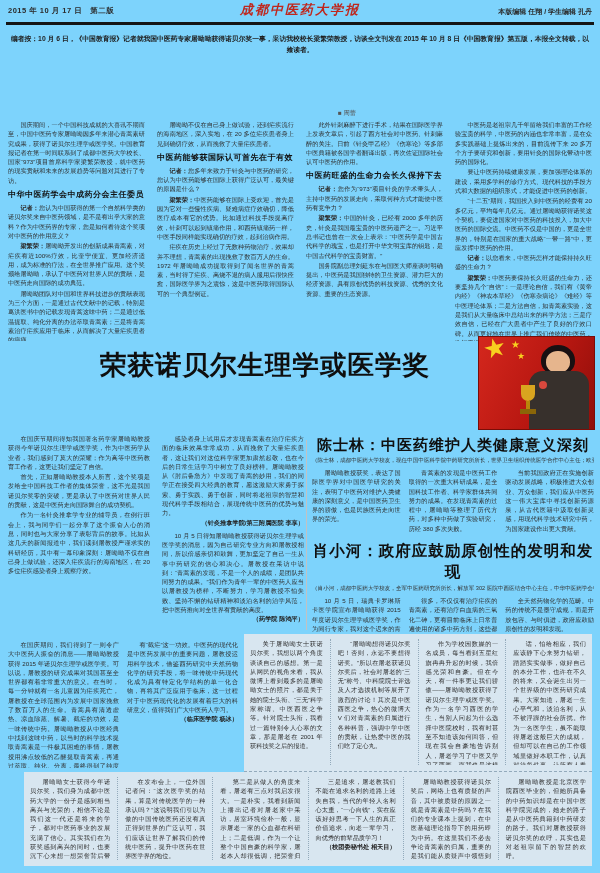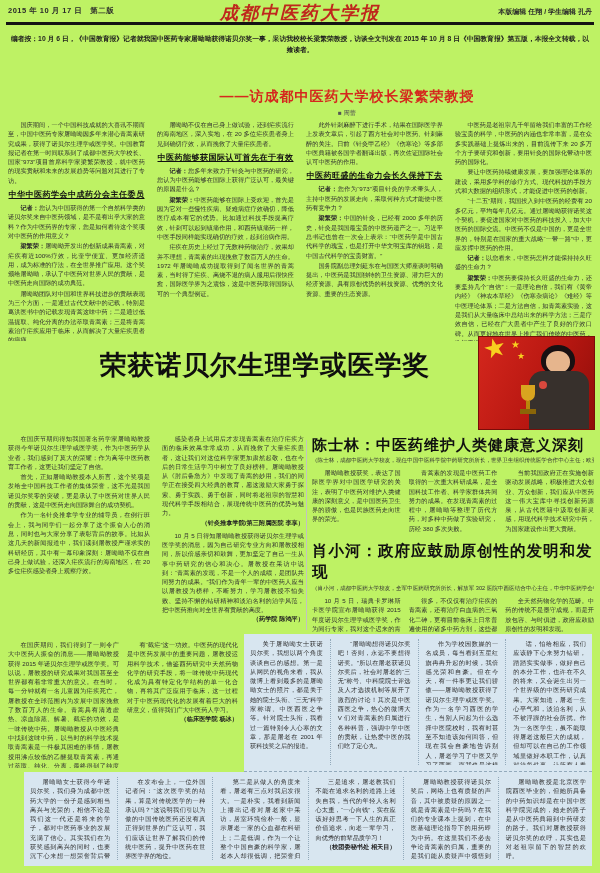--- a/index.html
+++ b/index.html
@@ -1,22 +1,22 @@
 <!DOCTYPE html>
 <html><head>
 <meta charset="utf-8">
 <style>
   html,body{margin:0;padding:0;background:#888;}
-  .page{position:relative;width:600px;height:873px;background:#bef264;overflow:hidden;
+  .page{position:relative;width:600px;height:873px;background:#7dd3fc;overflow:hidden;
         font-family:"Liberation Sans","DejaVu Sans",sans-serif;color:#2b2b2b;margin:0 auto;}
   .abs{position:absolute;}
   
   .hdr-date{left:8px;top:6px;font-size:7.5px;font-weight:bold;letter-spacing:.5px;}
   .masthead{left:0;top:1px;width:600px;text-align:center;font-family:"Liberation Serif","DejaVu Serif",serif;
-            font-style:italic;font-weight:bold;font-size:18px;color:#bf271d;letter-spacing:2px;}
+            font-style:italic;font-weight:bold;font-size:13px;color:#bf271d;letter-spacing:2px;}
   .hdr-editors{right:8px;top:7px;font-size:7px;font-weight:bold;}
   .hdr-rule{left:6px;top:22px;width:588px;height:2.5px;background:#141414;}
   .editor-note{left:10px;top:34px;width:580px;text-align:center;font-size:6.8px;font-weight:bold;
                line-height:1.55;color:#1e1e1e;}
   
   .media-icon{left:4px;top:52px;width:96px;height:66px;}
   .sheet{position:absolute;background:#fff;border:1px solid #b9c2c9;width:52px;height:60px;}
   .sheet.back{left:26px;top:0px;transform:rotate(7deg);}
   .sheet.front{left:16px;top:2px;transform:rotate(-4deg);}
   .sheet .bar{position:absolute;left:5px;top:5px;width:26px;height:9px;background:#7fa9c9;}
@@ -30,21 +30,21 @@
   
   .feat-head{left:98px;top:49px;width:498px;text-align:center;font-size:31px;font-weight:900;color:#d5281e;
              letter-spacing:2px;white-space:nowrap;}
   .feat-sub{left:98px;top:88px;width:498px;text-align:center;font-size:14px;font-weight:bold;color:#d5281e;letter-spacing:1px;}
   .feat-by{left:98px;top:109px;width:498px;text-align:center;font-size:6.3px;color:#555;}
   
   .cols{display:flex;}
   .col{flex:1;overflow:hidden;}
   p.tx{margin:0 0 1px 0;font-size:6.2px;line-height:1.5;text-align:justify;text-indent:2em;color:#2e2e2e;}
   p.tx b{font-weight:bold;}
-  .subhead{font-size:8px;font-weight:bold;text-align:center;margin:4px 0 3px 0;color:#111;letter-spacing:.5px;text-decoration:underline;}
+  .subhead{font-size:8px;font-weight:bold;margin:4px 0 3px 0;color:#111;letter-spacing:.5px;}
   p.attr{margin:1px 0 3px 0;font-size:6.2px;font-weight:bold;text-align:right;text-indent:0;color:#222;}
   .interview{left:8px;top:120px;width:584px;height:221px;gap:12px;}
   .interview .col{height:221px;}
   
   .sec2-head{left:50px;top:347px;width:430px;text-align:center;font-size:26.5px;font-weight:900;color:#0f0f0f;
              line-height:1.42;letter-spacing:1px;white-space:nowrap;}
   .photo{left:478px;top:336px;width:115px;height:92px;background:linear-gradient(115deg,#d4271d 0%,#b81711 55%,#8f0e0a 100%);
          overflow:hidden;border:1px solid #7a0d08;}
   .star{position:absolute;color:#f8d01f;}
   .p-hair{position:absolute;left:62px;top:8px;width:34px;height:30px;background:#191012;border-radius:50% 50% 45% 45%;}
@@ -52,21 +52,21 @@
   .p-body{position:absolute;left:50px;top:34px;width:60px;height:58px;background:#37302c;border-radius:14px 14px 0 0;}
   .corsage{position:absolute;left:60px;top:44px;width:8px;height:8px;background:#d8483d;border-radius:50%;}
   .trophy-cup{position:absolute;left:42px;top:48px;width:14px;height:16px;background:#d9a41f;border-radius:0 0 10px 10px;}
   .trophy-stem{position:absolute;left:47px;top:64px;width:4px;height:8px;background:#b8860b;}
   .trophy-base{position:absolute;left:41px;top:72px;width:16px;height:5px;background:#8a6508;}
   
   .blockA{left:8px;top:434px;width:296px;height:200px;gap:12px;}
   .blockA .col{height:200px;}
   .vline{left:306px;top:440px;width:1px;height:190px;background:#c2c2c2;}
   .blockB{left:312px;top:436px;width:282px;height:198px;overflow:hidden;}
-  .fh{font-family:"Liberation Serif","DejaVu Serif",serif;font-weight:bold;text-align:left;color:#101010;margin:0;}
+  .fh{font-family:"Liberation Serif","DejaVu Serif",serif;font-weight:bold;text-align:center;color:#101010;margin:0;}
   .fh1{font-size:15px;letter-spacing:1px;}
   .fh2{font-size:15.5px;letter-spacing:1px;margin-top:5px;}
   .cred{font-size:5.6px;color:#333;text-align:center;white-space:nowrap;overflow:hidden;margin:2px 0 3px 0;}
   .fcols{gap:8px;}
   .fcols .col{height:68px;}
   .fcols2 .col{height:46px;}
   
   .blockC{left:8px;top:640px;width:230px;height:128px;gap:8px;}
   .blue{background:#d8e6f0;}
   .blueD{left:244px;top:634px;width:348px;height:138px;padding:5px 6px;box-sizing:border-box;gap:7px;
@@ -82,21 +82,20 @@
 <div class="page">
 
   <div class="abs hdr-date">2015 年 10 月 17 日　第二版</div>
   <div class="abs masthead">成都中医药大学报</div>
   <div class="abs hdr-editors">本版编辑 任翔 / 学生编辑 孔丹</div>
   <div class="abs hdr-rule"></div>
 
   <div class="abs editor-note">编者按：10 月 6 日，《中国教育报》记者就我国中医药专家屠呦呦获得诺贝尔奖一事，采访我校校长梁繁荣教授，访谈全文刊发在 2015 年 10 月 8 日《中国教育报》第五版，本报全文转载，以飨读者。</div>
 
 
-  <div class="abs feat-sub">——访成都中医药大学校长梁繁荣教授</div>
   <div class="abs feat-by">■ 周蕾</div>
 
   <div class="abs cols interview">
       <div class="col">
         <p class="tx">国庆期间，一个中国科技成就的大喜讯不期而至，中国中医药专家屠呦呦因多年来潜心青蒿素研究成果，获得了诺贝尔生理学或医学奖。中国教育报记者在第一时间联系到了成都中医药大学校长、国家“973”项目首席科学家梁繁荣教授，就中医药的现实贡献和未来的发展趋势等问题对其进行了专访。</p>
         <div class="subhead">中华中医药学会中成药分会主任委员</div>
         <p class="tx"><b>记者：</b>您认为中国获得的第一个自然科学类的诺贝尔奖来自中医药领域，是不是有出乎大家的意料？作为中医药界的专家，您是如何看待这个奖项对中医药的作用意义？</p>
         <p class="tx"><b>梁繁荣：</b>屠呦呦开发出的创新成果青蒿素，对疟疾有近100%疗效，比奎宁便宜、更加经济适用，成为标准的疗法，在全世界推广应用。这个奖颁给屠呦呦，承认了中医药对世界人民的贡献，是中医药走向国际的成功典范。</p>
         <p class="tx">屠呦呦团队对中国和世界科技进步的贡献表现为三个方面，一是通过古代文献中的记载，特别是葛洪医书中的记载发现青蒿这味中药；二是通过低温提取、纯化分离的办法萃取青蒿素；三是将青蒿素治疗疟疾应用于临床，从而解决了大量疟疾患者的病痛。</p>
       </div>

